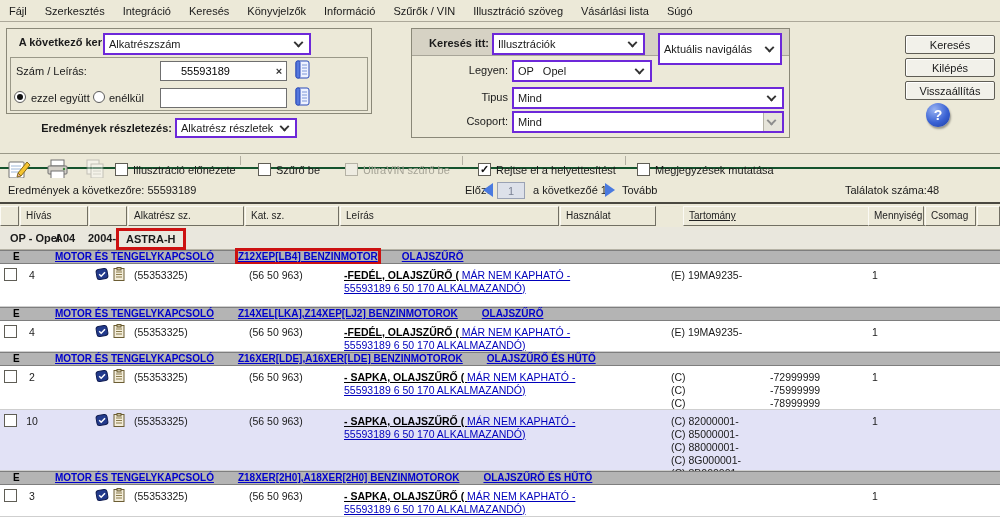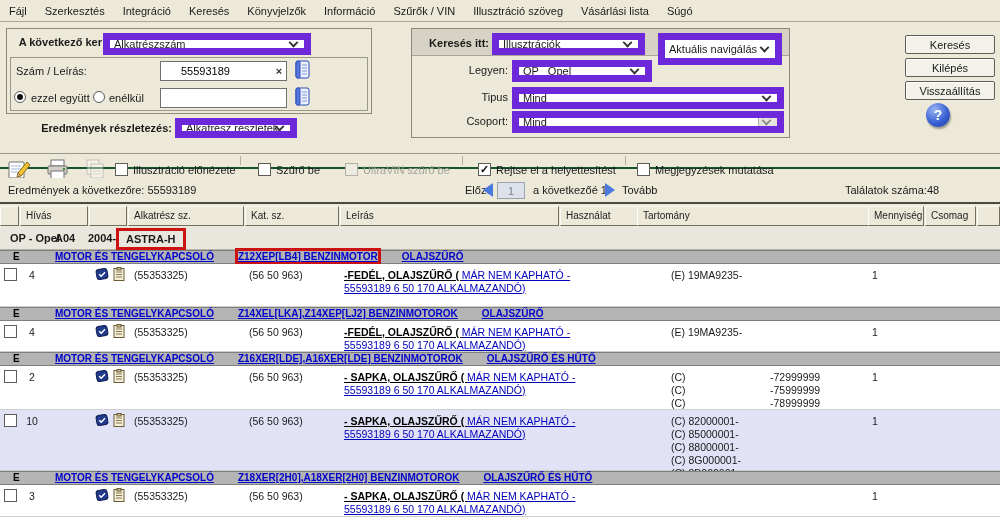--- a/index.html
+++ b/index.html
@@ -15,21 +15,21 @@
   .gb-left { left:6px; top:28px; width:366px; height:86px; }
   .gb-left-inner { position:absolute; left:3px; top:28px; right:3px; bottom:2px; border:1px solid #9a9888; }
   .gb-right { left:411px; top:28px; width:379px; height:110px; }
   .gb-right-band { position:absolute; left:0; top:0; right:0; height:27px; background:#d6d2c4; border-bottom:1px solid #a8a598; }
 
   .lbl { position:absolute; white-space:nowrap; }
   .lbl.b { font-weight:bold; }
   .lbl.r { text-align:right; }
 
   
-  .combo { position:absolute; background:#fff; border:7px solid #6d28d9; display:flex; align-items:center; padding:0 20px 0 4px; white-space:pre; overflow:hidden; }
+  .combo { position:absolute; background:#fff; border:2px solid #6d28d9; display:flex; align-items:center; padding:0 20px 0 4px; white-space:pre; overflow:hidden; }
   .combo .chev { position:absolute; right:7px; top:50%; width:7px; height:7px; border-left:2px solid #333; border-bottom:2px solid #333; transform:translateY(-70%) rotate(-45deg); }
   .combo.dis .chev { border-color:#8d8d8d; }
   .combo.dis::before { content:""; position:absolute; right:0; top:0; width:18px; height:100%; background:#e6e4da; border-left:1px solid #b5b2a5; }
   .combo.dis .chev { z-index:2; }
 
   
   .txtwrap { position:absolute; background:#fff; border:1px solid #6f6f6f; display:flex; align-items:center; }
   .txtwrap input { border:none; outline:none; flex:1; min-width:0; font:11px "Liberation Sans", sans-serif; padding:0 20px; background:transparent; }
   .clear-x { width:14px; text-align:center; color:#333; font-weight:bold; cursor:pointer; font-size:11px; }
 
@@ -60,21 +60,21 @@
   .arrow { position:absolute; width:0; height:0; cursor:pointer; }
   .arrow.left  { border-top:7px solid transparent; border-bottom:7px solid transparent; border-right:10px solid #4a7ae0; }
   .arrow.right { border-top:7px solid transparent; border-bottom:7px solid transparent; border-left:10px solid #4a7ae0; }
   .page-input { position:absolute; width:28px; height:17px; background:#dde1ea; border:1px solid #9aa2b4; text-align:center; font:11px "Liberation Sans",sans-serif; color:#7b8294; }
 
   
   .thead { position:absolute; top:204px; left:0; right:0; height:23px; background:#ece9d8; }
   .th { position:absolute; top:2px; height:20px; background:#ece9d8; border:1px solid; border-color:#fbfaf4 #716f63 #716f63 #fbfaf4; font-size:10px; line-height:18px; padding-left:5px; color:#222; overflow:hidden; white-space:nowrap; cursor:pointer; }
   .hc0{left:0;width:19px;} .hc1{left:20px;width:68px;} .hc2{left:89px;width:38px;}
   .hc3{left:128px;width:116px;} .hc4{left:245px;width:94px;} .hc5{left:340px;width:219px;}
-  .hc6{left:560px;width:96px;} .hc7{left:637px;width:256px;} .hc8{left:868px;width:56px;}
+  .hc6{left:560px;width:96px;} .hc7{left:683px;width:256px;text-decoration:underline;} .hc8{left:868px;width:56px;}
   .hc9{left:925px;width:51px;} .hc10{left:977px;width:23px;}
 
   
   .tbody { position:absolute; top:227px; left:0; right:0; bottom:0; background:#fff; overflow:hidden; }
 
   .model-row { position:relative; height:23px; background:#e9e7dd; border-bottom:1px solid #b5b2a5; font-weight:bold; font-size:11px; }
   .model-row span { position:absolute; top:5px; white-space:nowrap; }
   .m-make{left:10px;} .m-code{left:55px;} .m-year{left:88px;}
   .m-model{left:116px; top:1px !important; padding:2px 7px; border:3px solid #cc1111; background:#e9e7dd;}
 

